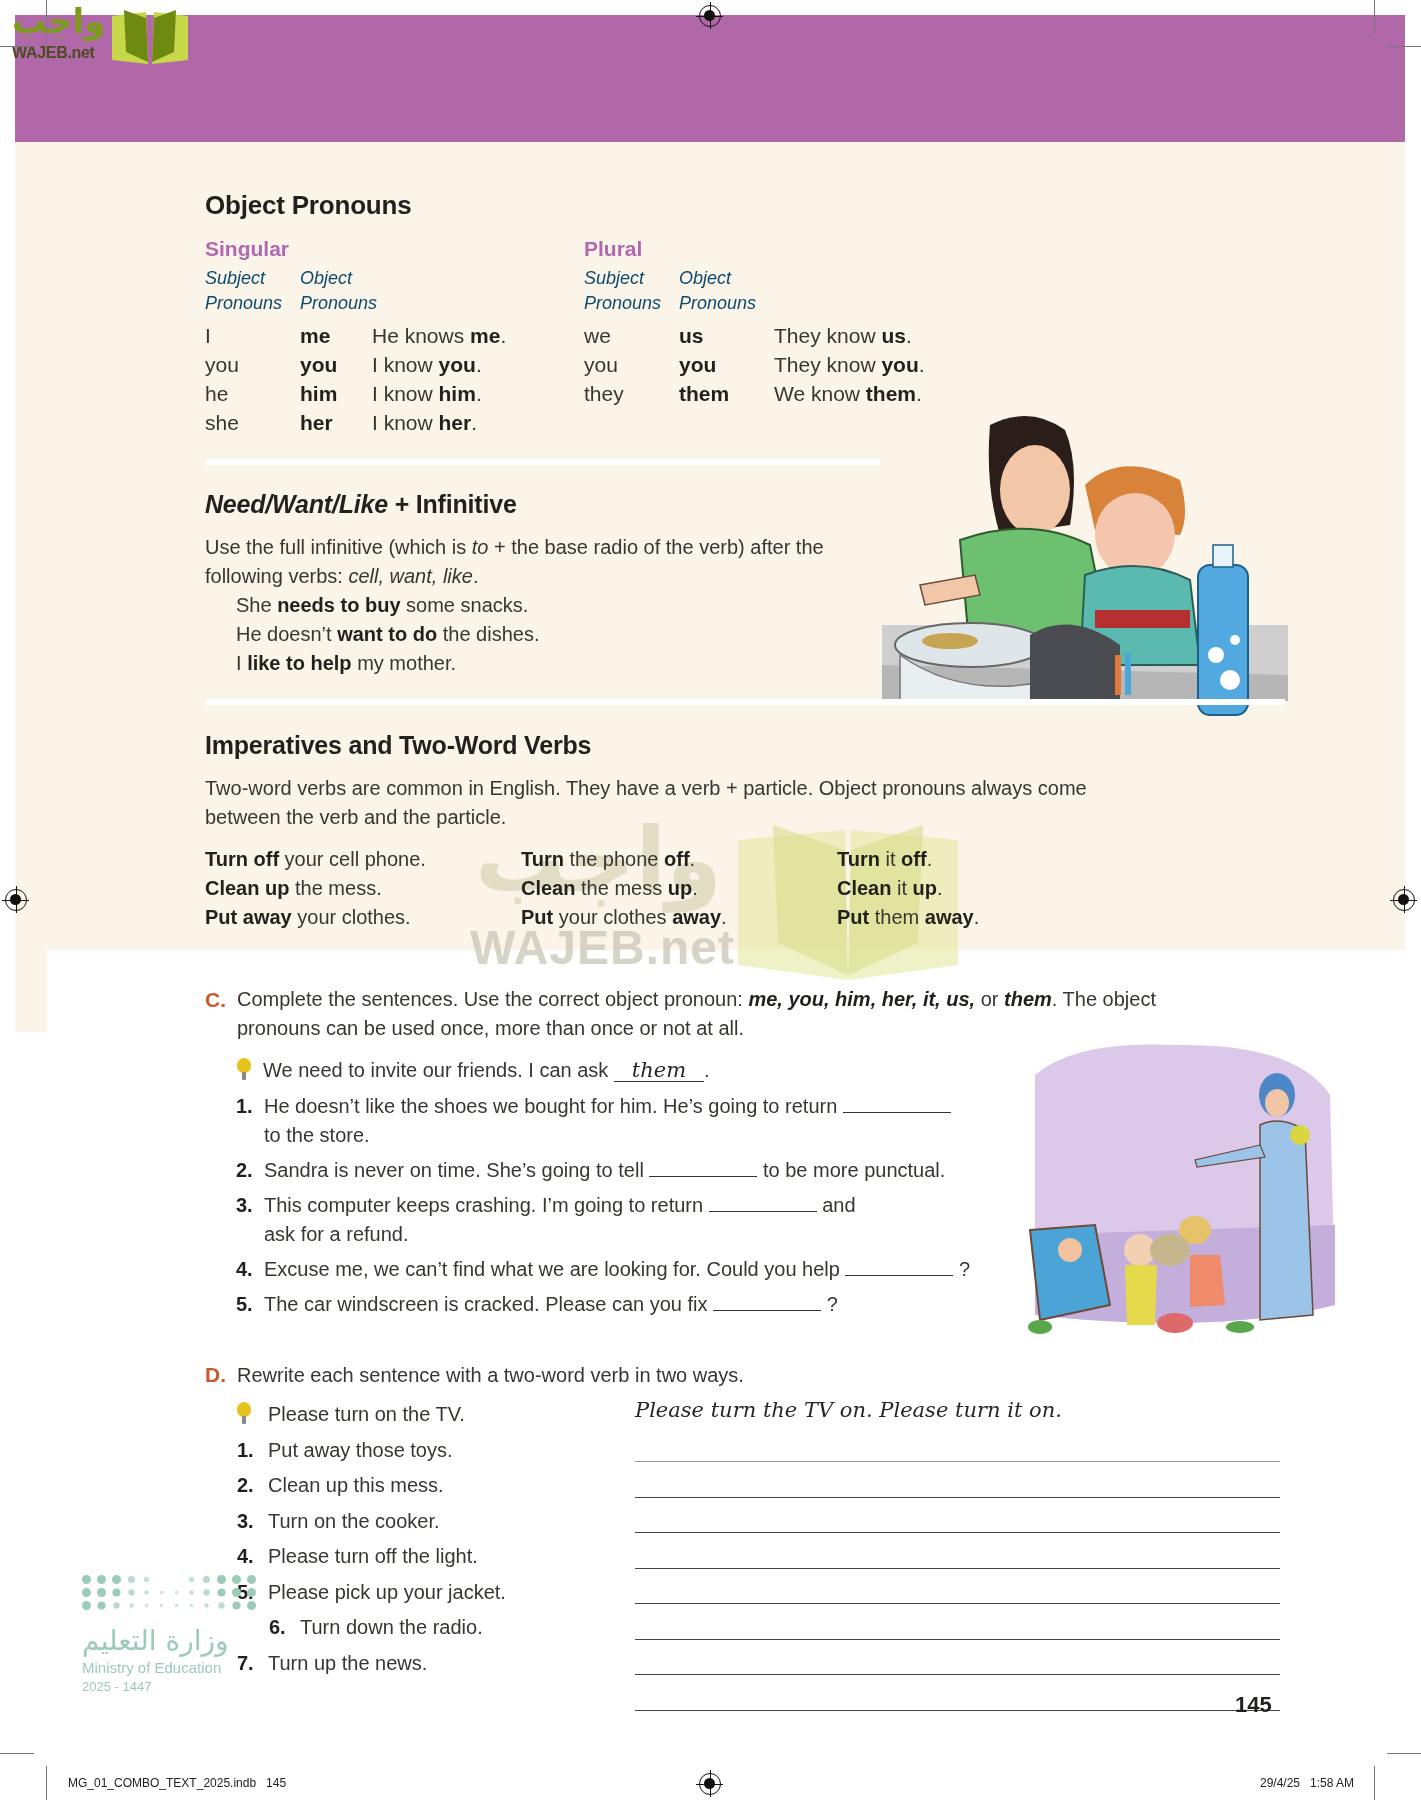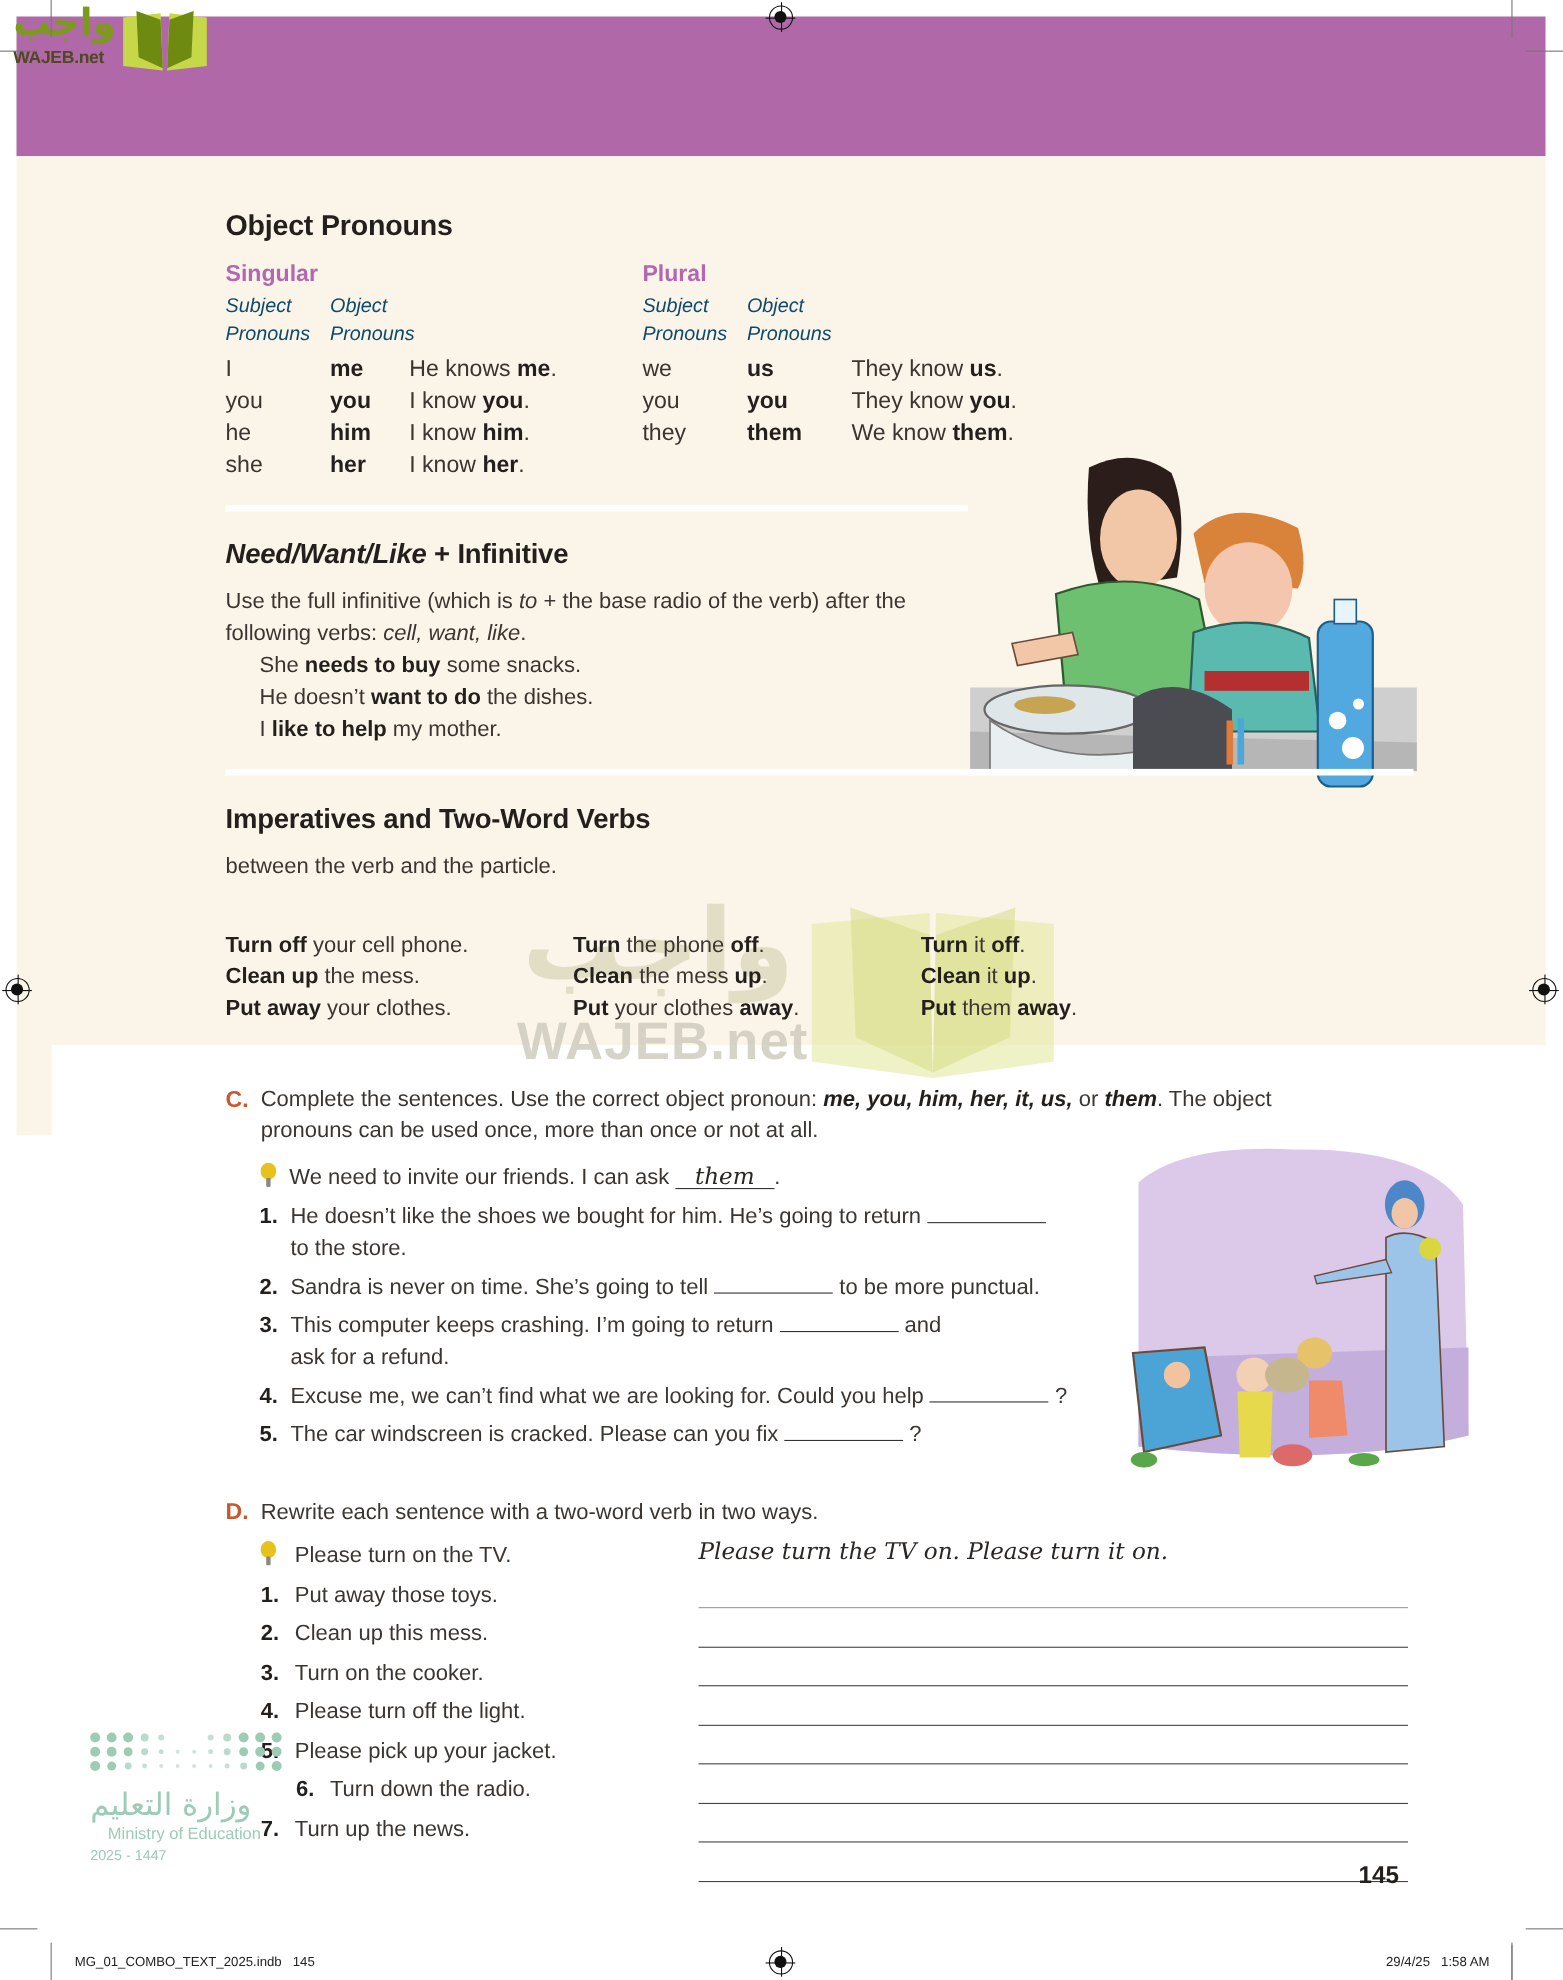--- a/index.html
+++ b/index.html
@@ -185,20 +185,21 @@
   <rect x="333" y="140" width="20" height="22" fill="#e8f4fb" stroke="#1e5f8a" stroke-width="1.5"></rect>
   <circle cx="336" cy="250" r="8" fill="#ffffff"></circle>
   <circle cx="350" cy="275" r="10" fill="#ffffff"></circle>
   <circle cx="355" cy="235" r="5" fill="#ffffff"></circle>
 </svg>
 
 <div class="abs divider" style="left:205px; top:699px; width:1080px;"></div>
 
 <div class="abs h2" style="left:205px; top:731px; font-size:25px;">Imperatives and Two-Word Verbs</div>
 <div class="abs para" style="left:205px; top:774px; width:1020px;">
+  <div>Two-word verbs are common in English.  They have a verb + particle. Object pronouns always come</div>
   <div>between the verb and the particle.</div>
 </div>
 
 <div class="abs" style="left:465px; top:815px; width:510px; height:165px; pointer-events:none;">
   <div style="position:absolute; left:10px; top:-8px; font-size:90px; font-weight:700; color:#cfcdaa; opacity:0.55; font-family:'DejaVu Sans', sans-serif;">واجب</div>
   <div class="wm-text" style="position:absolute; left:5px; top:105px;">WAJEB.net</div>
   <svg style="position:absolute; left:268px; top:0;" width="230" height="165" viewBox="0 0 230 165">
     <path d="M5 25 L112 15 L115 165 L5 150 Z" fill="#e4e8a0" opacity="0.6"></path>
     <path d="M225 25 L118 15 L115 165 L225 150 Z" fill="#e4e8a0" opacity="0.6"></path>
     <path d="M40 10 L112 35 L115 160 L45 128 Z" fill="#d6dc86" opacity="0.55"></path>
@@ -341,21 +342,21 @@
       <span style="opacity:.5;transform:scale(.4)"></span>
       <span style="opacity:.5;transform:scale(.4)"></span>
       <span style="opacity:.5;transform:scale(.4)"></span>
       <span style="opacity:.5;transform:scale(.4)"></span>
       <span style="opacity:.6;transform:scale(.5)"></span>
       <span style="opacity:.7;transform:scale(.7)"></span>
       <span style="transform:scale(.9)"></span>
       <span></span>
   </div>
   <div style="margin-top:14px; font-size:28px; color:#9ccbb6; font-family:'DejaVu Sans', sans-serif; letter-spacing:2px;">وزارة التعليم</div>
-  <div style="font-size:15px; color:#9ccbb6; margin-top:2px;margin-left:16px;">Ministry of Education</div>
+  <div style="font-size:15px; color:#9ccbb6; margin-top:2px;">Ministry of Education</div>
   <div style="font-size:13px; color:#9ccbb6; margin-top:3px;">2025 - 1447</div>
 </div>
 
 <div class="abs pagenum" style="left:1235px; top:1692px;">145</div>
 
 <div class="abs footer-text" style="left:68px; top:1776px; white-space:pre;">MG_01_COMBO_TEXT_2025.indb   145</div>
 <div class="abs footer-text" style="left:1260px; top:1776px; white-space:pre;">29/4/25   1:58 AM</div>
 <div class="abs cropmark-v" style="left:1374px; top:1768px; height:32px;"></div>
 
 </body></html>

